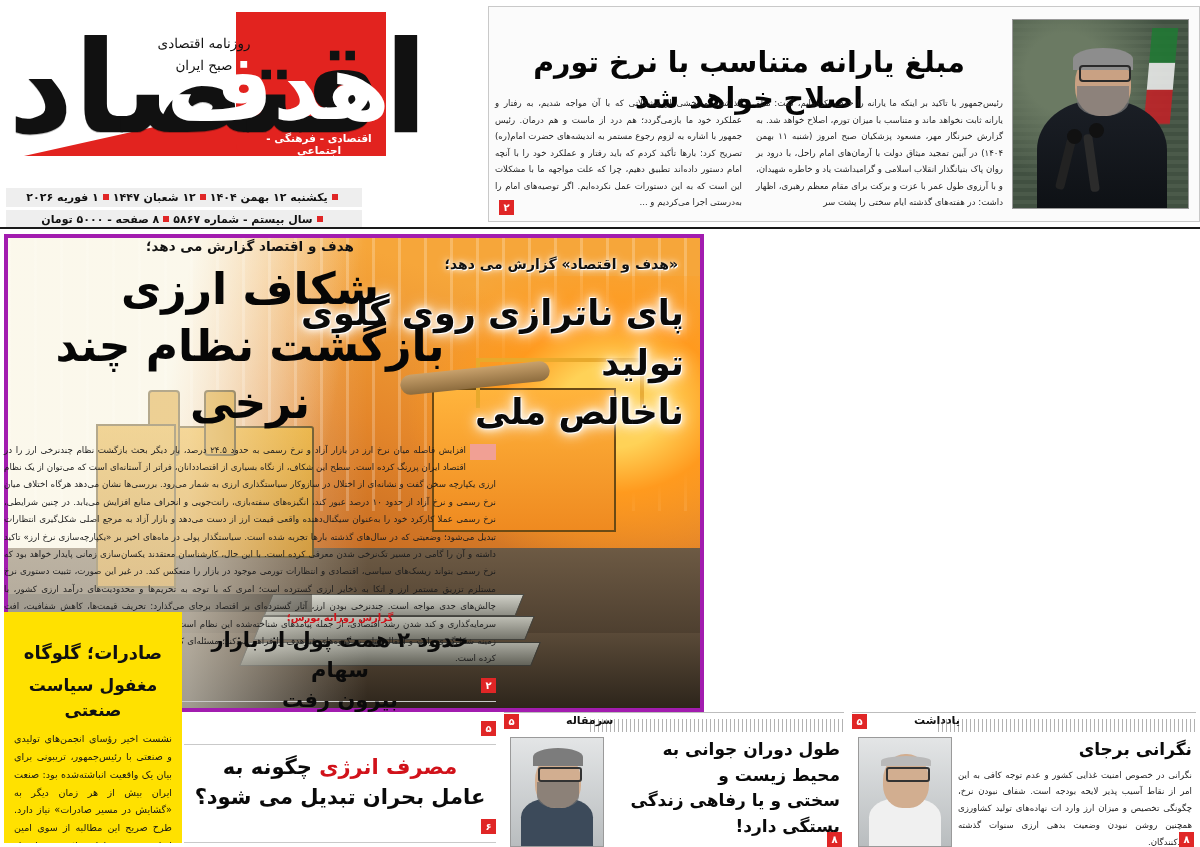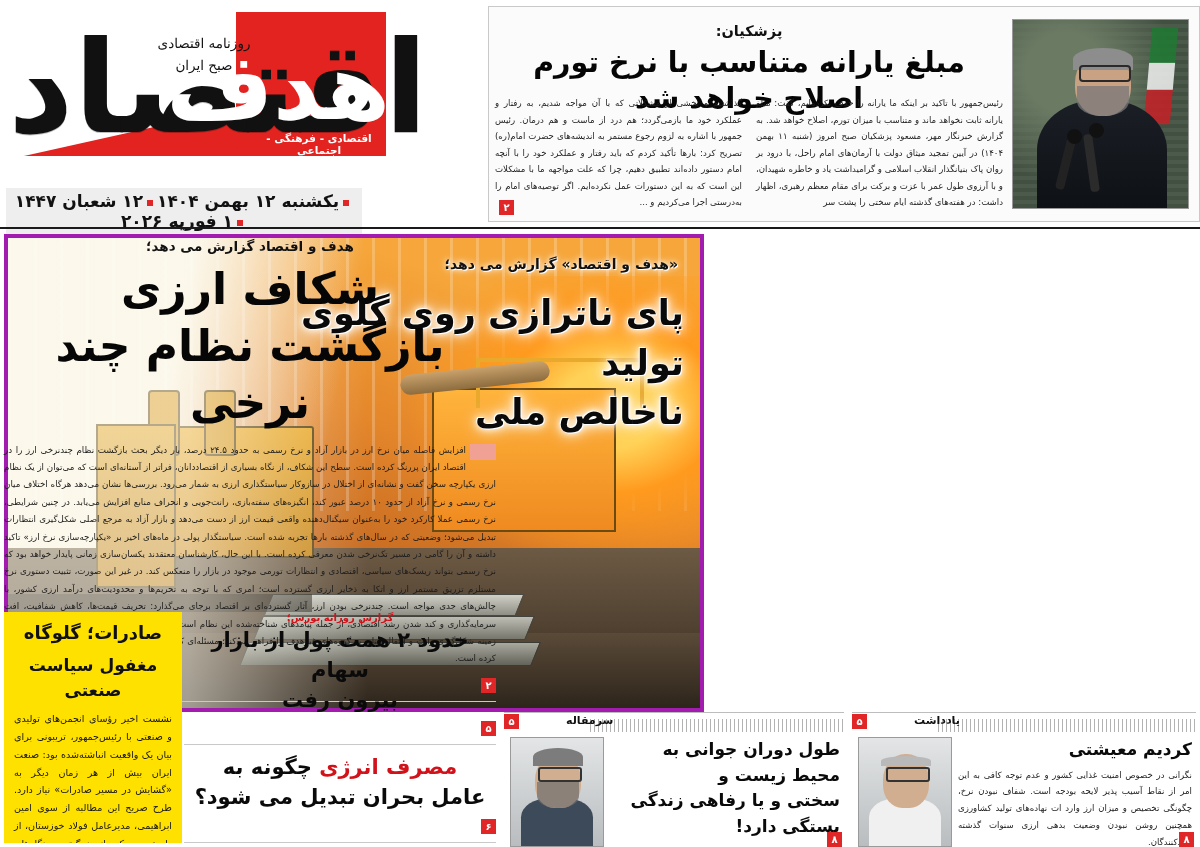--- a/index.html
+++ b/index.html
@@ -119,21 +119,21 @@
   }
   .logo-tag{
     position:absolute;left:132px;top:28px;width:128px;
     font-size:13.5px;line-height:1.65;color:#111;text-align:center;
     font-family:"DejaVu Serif","Liberation Serif",serif;
   }
   .dateline{
     position:absolute;left:6px;top:188px;width:356px;
   }
   .dl-row{
-    background:#eeeeee;color:#111;font-size:17px;font-weight:bold;
+    background:#eeeeee;color:#111;font-size:11px;font-weight:bold;
     text-align:center;padding:3px 6px;margin-bottom:3px;direction:rtl;
   }
   .sq{display:inline-block;width:6px;height:6px;background:#e02626;margin:0 4px;vertical-align:1px;}
 
   
   .hr-main{position:absolute;left:0;top:227px;width:1200px;height:2px;background:#1a1a1a;}
 
   
   .mainphoto{
     position:absolute;left:4px;top:234px;width:692px;height:470px;
@@ -208,21 +208,21 @@
   .briefs{position:absolute;right:704px;top:612px;width:312px;}
   .brief{margin-bottom:6px;}
   .brief .k{text-align:center;font-size:10px;font-weight:bold;color:#d1121a;margin-bottom:3px;}
   .brief .t{text-align:center;font-size:21px;font-weight:bold;line-height:1.42;color:#0a0a0a;}
   .brief .t .red{color:#d1121a;}
   .brief .b{margin-top:2px;}
 
   
   .yellow{
     position:absolute;left:4px;top:612px;width:178px;height:231px;
-    background:#ffe100;box-sizing:border-box;padding:8px 10px 0 10px;overflow:hidden;
+    background:#ffe100;box-sizing:border-box;padding:28px 10px 0 10px;overflow:hidden;
   }
   .yellow .t1{text-align:center;font-size:18px;font-weight:bold;color:#111;line-height:1.4;}
   .yellow .t2{text-align:center;font-size:17px;font-weight:bold;color:#111;line-height:1.45;margin-top:8px;}
   .yellow .body{margin-top:8px;font-size:9.6px;line-height:1.85;text-align:justify;color:#141414;}
 
   
   .op{position:absolute;top:712px;height:135px;box-sizing:border-box;
       border-top:1px solid #bdbdbd;}
   .op-right{right:356px;width:340px;}
   .op-left{right:4px;width:344px;}
@@ -261,21 +261,20 @@
         <div class="head"></div>
         <div class="hair"></div>
         <div class="beard"></div>
         <div class="glass"></div>
         <div class="mic1"></div>
         <div class="mic2"></div>
         <div class="micball mb1"></div>
         <div class="micball mb2"></div>
       </div>
 
-      <div class="tl-kicker">پزشکیان:</div>
       <div class="tl-title">مبلغ یارانه متناسب با نرخ تورم اصلاح خواهد شد</div>
 
       <div class="tl-cols">
         <div class="tl-col">رئیس‌جمهور با تاکید بر اینکه ما یارانه را حذف نکرده‌ایم، گفت: مبلغ یارانه ثابت نخواهد ماند و متناسب با میزان تورم، اصلاح خواهد شد. به گزارش خبرنگار مهر، مسعود پزشکیان صبح امروز (شنبه ۱۱ بهمن ۱۴۰۴) در آیین تمجید میثاق دولت با آرمان‌های امام راحل، با درود بر روان پاک بنیانگذار انقلاب اسلامی و گرامیداشت یاد و خاطره شهیدان، و با آرزوی طول عمر با عزت و برکت برای مقام معظم رهبری، اظهار داشت: در هفته‌های گذشته ایام سختی را پشت سر</div>
         <div class="tl-col">گذاشتیم و بخشی از مشکلاتی که با آن مواجه شدیم، به رفتار و عملکرد خود ما بازمی‌گردد؛ هم درد از ماست و هم درمان. رئیس جمهور با اشاره به لزوم رجوع مستمر به اندیشه‌های حضرت امام(ره) تصریح کرد: بارها تأکید کردم که باید رفتار و عملکرد خود را با آنچه امام دستور داده‌اند تطبیق دهیم، چرا که علت مواجهه ما با مشکلات این است که به این دستورات عمل نکرده‌ایم. اگر توصیه‌های امام را به‌درستی اجرا می‌کردیم و ...</div>
       </div>
 
       <span class="badge tl-badge">۲</span>
     </div>
 
@@ -413,19 +412,19 @@
       <span class="badge bdg">۵</span>
     </div>
     <div class="op-photo">
       <div class="bg"></div>
       <div class="sh" style="background:#f0f0f0;"></div>
       <div class="hd"></div>
       <div class="hr2" style="background:#b9b9b9;height:10px;"></div>
       <div class="gl"></div>
     </div>
     <div class="op-body">
-      <div class="op-title">کردیم معیشتی</div>
+      <div class="op-title">نگرانی برجای</div>
       <div class="op-text">نگرانی در خصوص امنیت غذایی کشور و عدم توجه کافی به این امر از نقاط آسیب پذیر لایحه بودجه است. شفاف نبودن نرخ، چگونگی تخصیص و میزان ارز وارد ات نهاده‌های تولید کشاورزی همچنین روشن نبودن وضعیت بدهی ارزی سنوات گذشته واردکنندگان.</div>
     </div>
     <span class="badge op-badge-b">۸</span>
   </div>
 
 </div>
 
 </body></html>

